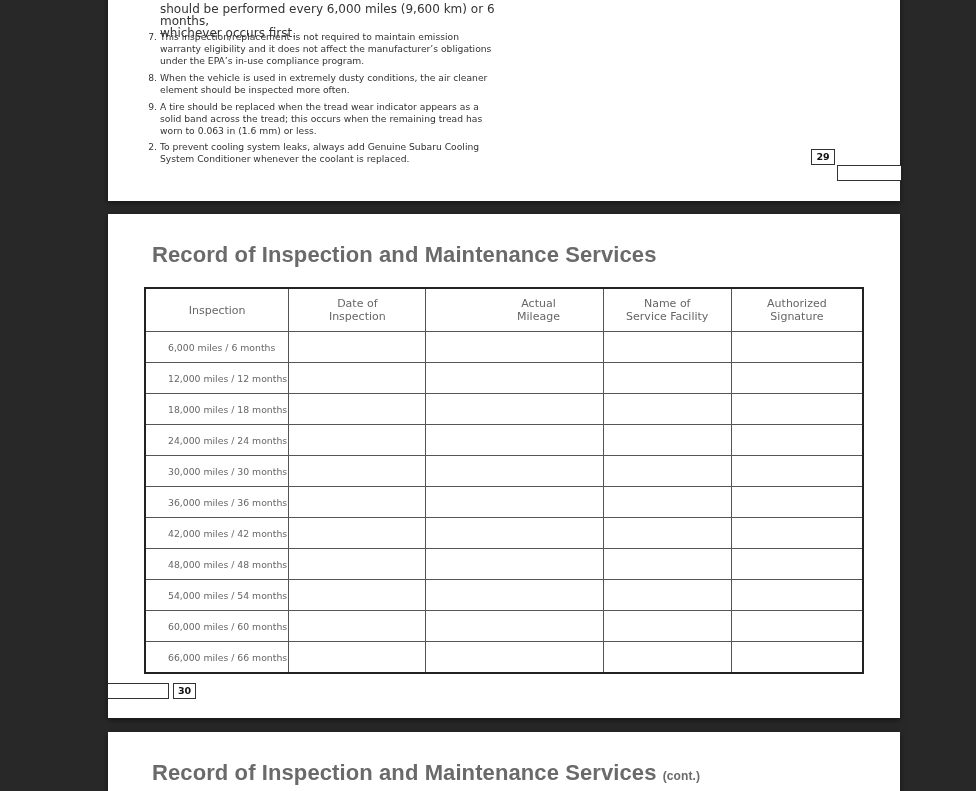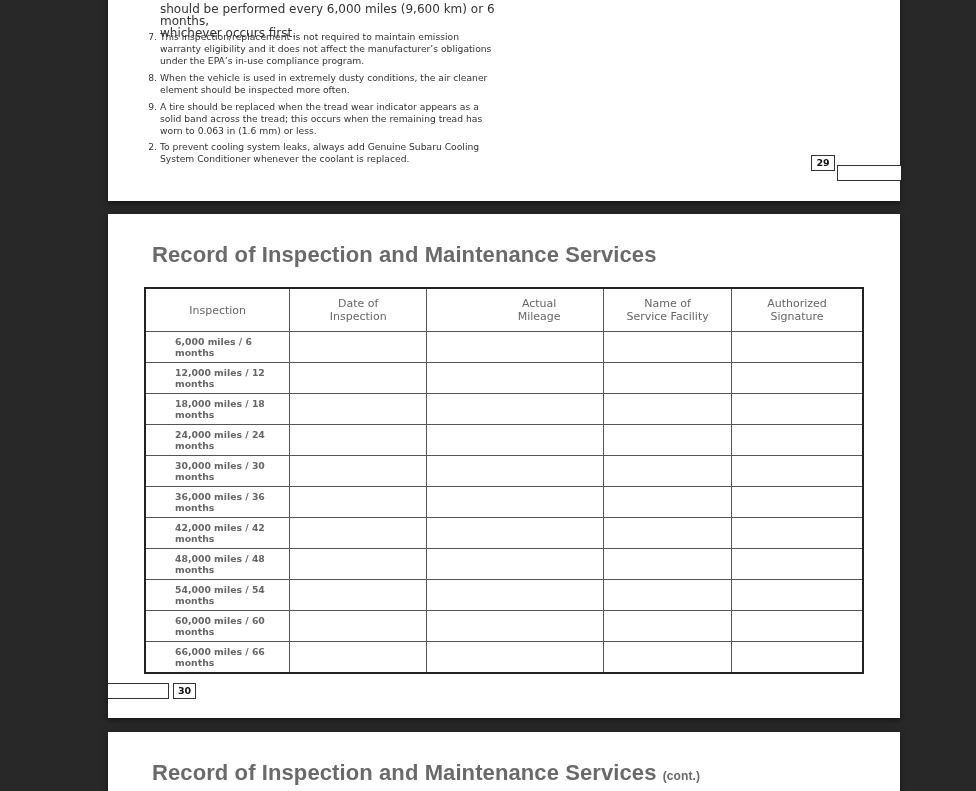--- a/index.html
+++ b/index.html
@@ -41,21 +41,21 @@
     position:absolute; left:36px; top:73px; width:720px;
     border-collapse:collapse; border:2px solid #222;
   }
   table.rec th, table.rec td { border:1px solid #555; padding:0; }
   table.rec th {
     height:42px; font-size:11px; font-weight:normal; color:#666; line-height:13px;
     text-align:center; vertical-align:middle;
   }
   table.rec td { height:30px; }
   table.rec td.lbl {
-    font-size:9.3px; font-weight:bold; color:#666; padding-left:29px; text-align:left;
+    font-size:9.3px; font-weight:normal; color:#666; padding-left:22px; text-align:left;
   }
   .c1 { width:153px; } .c2 { width:146px; } .c3 { width:139px; } .c4 { width:138px; } .c5 { width:139px; }
 </style>
 </head>
 <body>
 
 <div class="page" id="page1">
   <div class="note-cont" style="white-space:pre-line;">should be performed every 6,000 miles (9,600 km) or 6 months,
 whichever occurs first.</div>
   <div class="note" style="top:41px;">
@@ -67,21 +67,21 @@
     <span>When the vehicle is used in extremely dusty conditions, the air cleaner element should be inspected more often.</span>
   </div>
   <div class="note" style="top:111px;">
     <span class="num">9.</span>
     <span>A tire should be replaced when the tread wear indicator appears as a solid band across the tread; this occurs when the remaining tread has worn to 0.063 in (1.6 mm) or less.</span>
   </div>
   <div class="note" style="top:151px;">
     <span class="num">2.</span>
     <span>To prevent cooling system leaks, always add Genuine Subaru Cooling System Conditioner whenever the coolant is replaced.</span>
   </div>
-  <div class="pagebox" style="left:703px; top:165px; width:22px;">29</div>
+  <div class="pagebox" style="left:703px; top:159px; width:22px;">29</div>
   <div class="pageline" style="left:729px; top:175px; width:63px; border-right:none;"></div>
 </div>
 
 <div class="page" id="page2">
   <h1 class="title" style="top:20px;">Record of Inspection and Maintenance Services</h1>
   <table class="rec">
     <thead>
       <tr>
         <th class="c1" style="white-space:pre-line;">Inspection</th>
         <th class="c2" style="white-space:pre-line;">Date of

